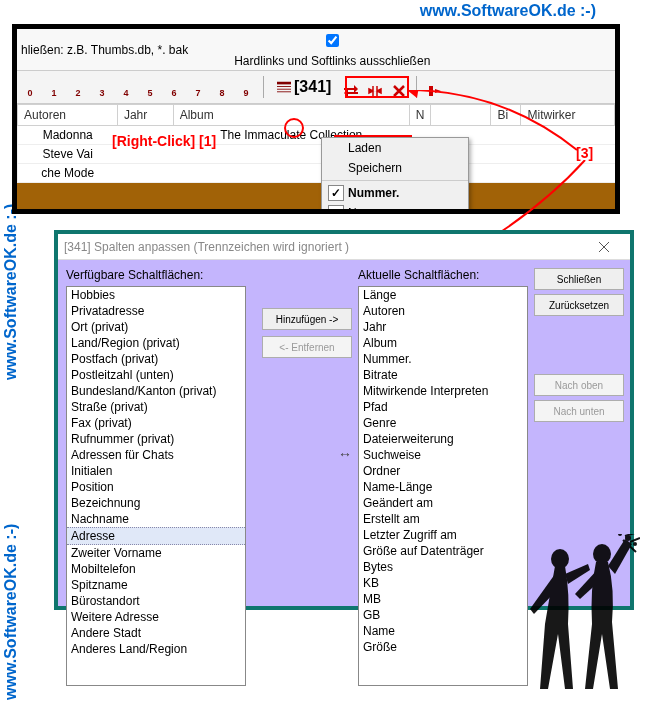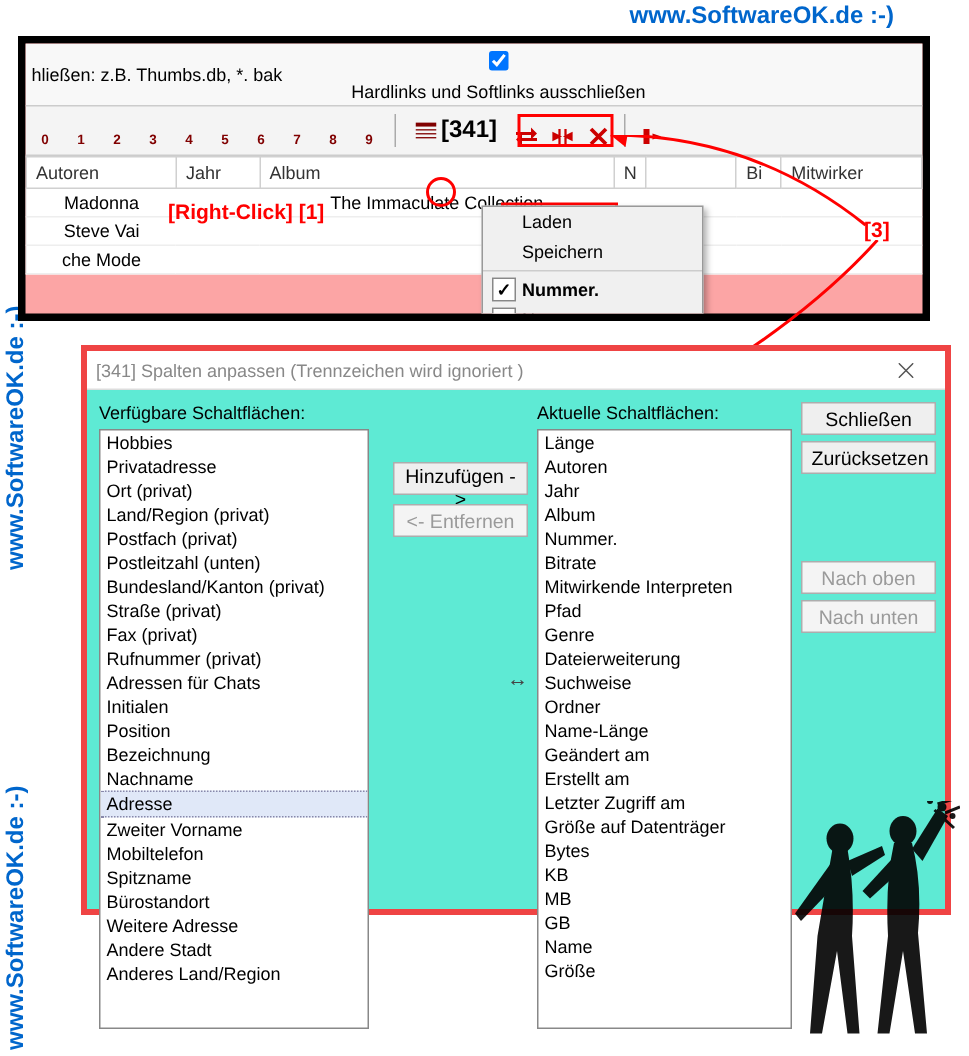--- a/index.html
+++ b/index.html
@@ -41,21 +41,21 @@
     transform: rotate(-90deg);
     transform-origin: left top;
     white-space: nowrap;
   }
   
   .top-panel {
     position: absolute;
     border: 5px solid #000;
     left: 12px; top: 24px;
     width: 608px; height: 190px;
-    background: #fca5a5;
+    background: #a16207;
     overflow: hidden;
   }
   .filter-row {
     display: flex;
     align-items: center;
     gap: 6px;
     padding: 2px 4px;
     font-size: 12px;
     background: #f8f8f8;
   }
@@ -138,24 +138,24 @@
     width:14px; height:14px;
     background:#fff;
   }
   
   .anno-red { position:absolute; border:2px solid #f00; }
   .anno-text { position:absolute; color:#f00; font-weight:bold; font-size:14px; }
   .arrow-red { position:absolute; }
   
   .cyan-panel {
     position: absolute;
-    border: 4px solid #ef4444;
+    border: 4px solid #0f766e;
     left: 54px; top: 230px;
     width: 580px; height: 380px;
-    background: #5eead4;
+    background: #c4b5fd;
   }
   .dlg-titlebar {
     height: 26px;
     background: #fff;
     display: flex; align-items: center;
     padding: 0 6px;
     color: #888;
     font-size: 12px;
     border-bottom: 1px solid #ddd;
   }
@@ -183,21 +183,21 @@
   }
   .listbox .li {
     padding: 1px 4px;
     white-space: nowrap;
     cursor: default;
   }
   .listbox .li.sel { background: #e0e8f8; border-top:1px dotted #88a; border-bottom:1px dotted #88a;}
   .mid-col { display:flex; flex-direction:column; gap:6px; padding-top:40px; align-items:flex-end;}
   .mid-col button, .right-col button {
     width: 90px; height: 22px;
-    font-size: 13px;
+    font-size: 10px;
     background: #efefef;
     border: 1px solid #adadad;
     cursor: pointer;
   }
   .mid-col button:disabled, .right-col button:disabled {
     color: #9a9a9a;
     background: #f4f4f4;
     cursor: default;
   }
   .right-col { display:flex; flex-direction:column; gap:4px; }

